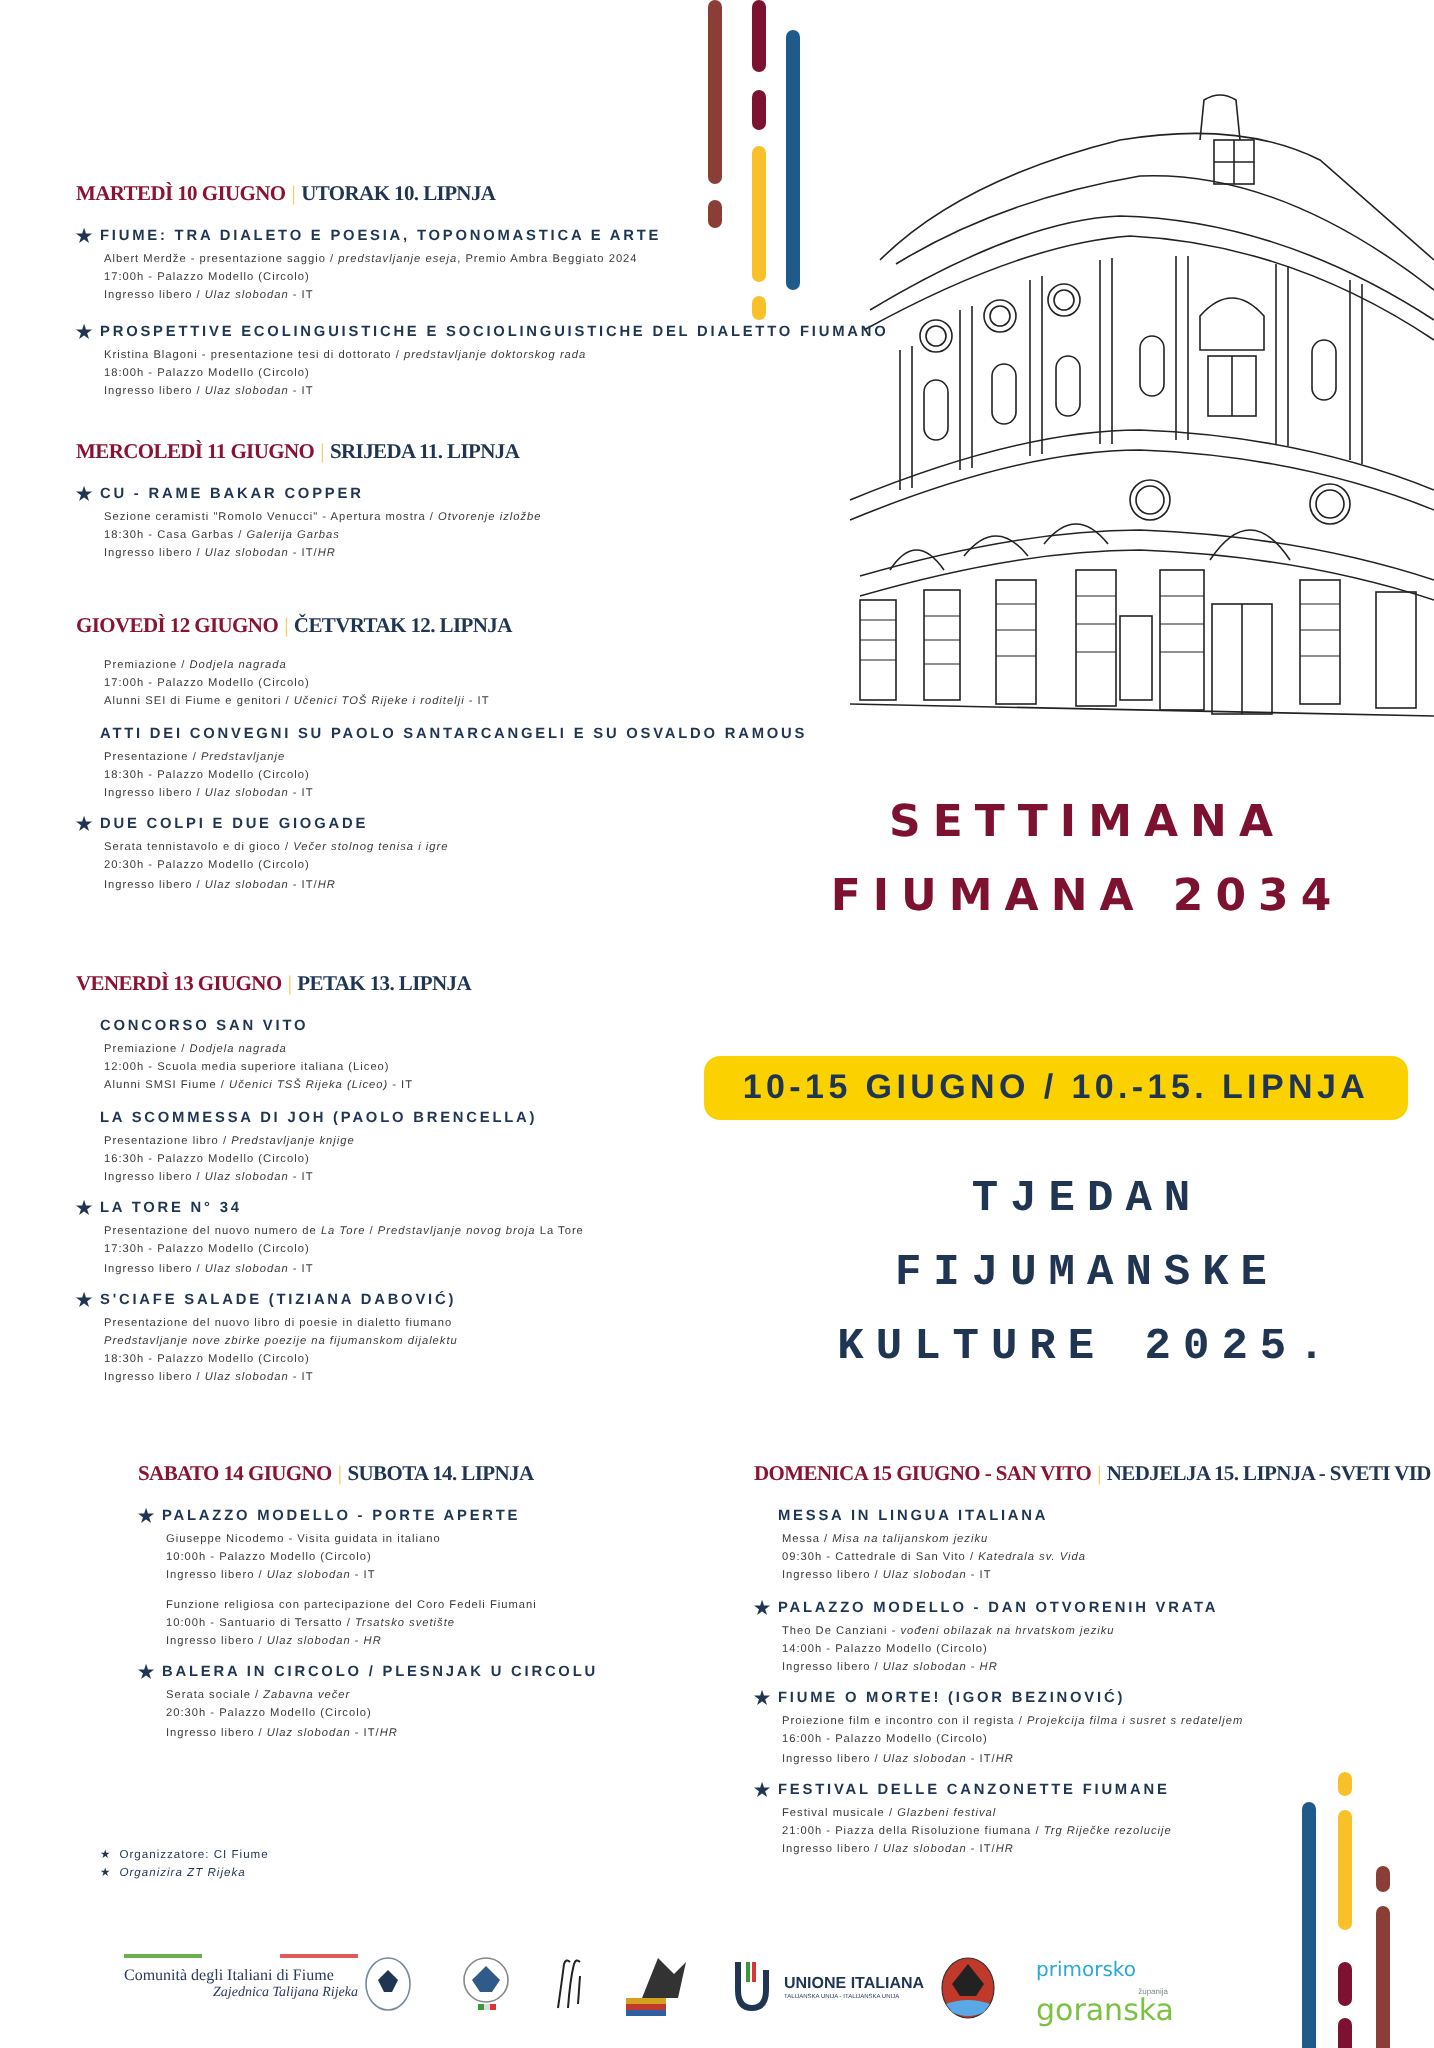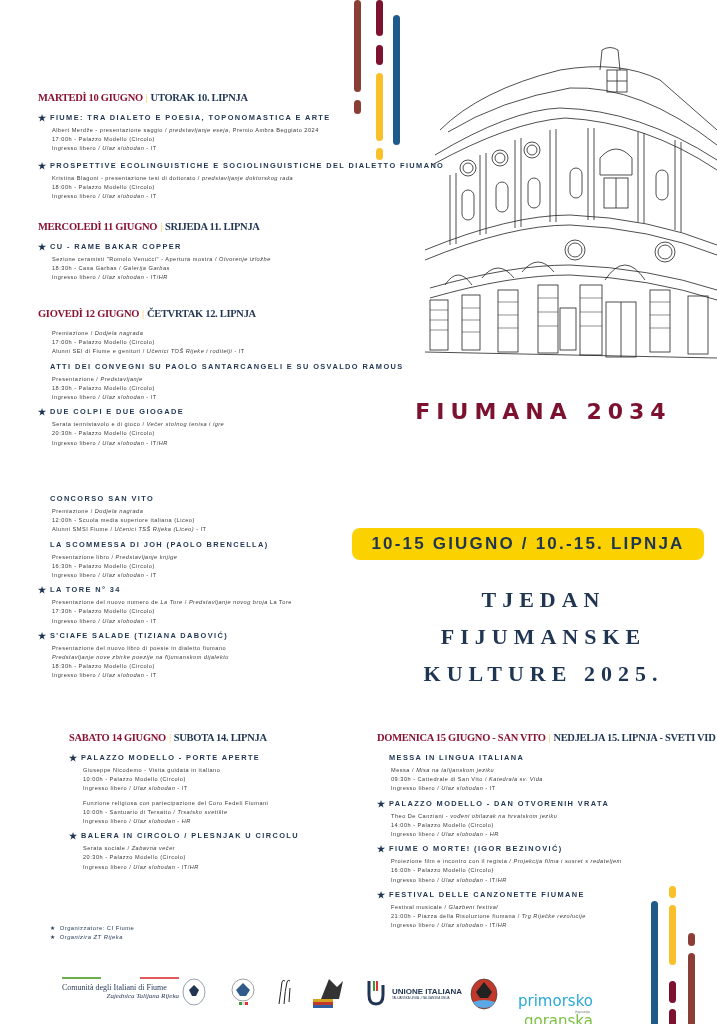--- a/index.html
+++ b/index.html
@@ -17,33 +17,33 @@
   .event { margin-top: 8px; }
   .event-title { font-family: "Liberation Sans Narrow", "Liberation Sans", sans-serif; font-weight: bold; font-size: 7.4px; letter-spacing: 1.4px; color: #1f3552; white-space: nowrap; line-height: 10px; display: flex; align-items: center; }
   .event-title .star { font-size: 9px; letter-spacing: 0; margin-right: 2px; width: 10px; display: inline-block; }
   .event-title .nostar { width: 10px; display: inline-block; margin-right: 2px; }
   .event-lines { padding-left: 14px; margin-top: 3px; }
   .line { font-family: "Liberation Sans", sans-serif; font-size: 5.6px; letter-spacing: 0.5px; color: #3a3a3a; white-space: nowrap; line-height: 9.2px; }
   .line i { font-style: italic; }
 
   .title-it { position: absolute; left: 370px; width: 347px; top: 393px; text-align: center; font-family: "DejaVu Sans", sans-serif; font-weight: bold; font-size: 22px; letter-spacing: 6px; color: #7d1230; line-height: 37px; }
   .date-pill { position: absolute; left: 352px; top: 528px; width: 352px; height: 32px; background: #fbd200; border-radius: 8px; display: flex; align-items: center; justify-content: center; font-family: "Liberation Sans", sans-serif; font-weight: bold; font-size: 17px; letter-spacing: 2.2px; color: #1f3552; }
-  .title-hr { position: absolute; left: 370px; width: 347px; top: 581px; text-align: center; font-family: Liberation Serif, serif; font-weight: bold; font-size: 22px; letter-spacing: 6px; color: #1f3552; line-height: 37px; }
+  .title-hr { position: absolute; left: 370px; width: 347px; top: 581px; text-align: center; font-family: Liberation Mono, monospace; font-weight: bold; font-size: 22px; letter-spacing: 6px; color: #1f3552; line-height: 37px; }
 
   .organizers { position: absolute; left: 50px; top: 924px; }
   .organizers .line { font-size: 5.8px; color: #1f3552; }
   .organizers .star { color: #1f3552; margin-right: 4px; }
 
   .logos { position: absolute; left: 0; top: 975px; width: 717px; height: 40px; }
   .logo { position: absolute; }
   .cif-line1 { font-family: "Liberation Serif", serif; font-size: 8px; color: #2a3a5a; white-space: nowrap; }
   .cif-line2 { font-family: "Liberation Serif", serif; font-style: italic; font-size: 7px; color: #2a3a5a; white-space: nowrap; text-align: right; }
   .ui-text { font-family: "Liberation Sans", sans-serif; font-weight: bold; font-size: 8px; color: #1f3552; white-space: nowrap; }
   .ui-sub { font-family: "Liberation Sans", sans-serif; font-size: 3px; color: #1f3552; white-space: nowrap; }
-  .pg1 { font-family: "DejaVu Sans", sans-serif; font-size: 15px; color: #29a8d9; line-height: 15px; margin-top: 16px; }
+  .pg1 { font-family: "DejaVu Sans", sans-serif; font-size: 10px; color: #29a8d9; line-height: 15px; }
   .pg2 { font-family: "DejaVu Sans", sans-serif; font-size: 15px; color: #7cc142; line-height: 15px; }
   .pg-sub { font-family: "Liberation Sans", sans-serif; font-size: 4px; color: #7a8a8a; }
 </style>
 </head>
 <body>
 
 <div class="stripe" style="left:354px;top:0;width:7px;height:92px;background:#8b3e36;"></div>
 <div class="stripe" style="left:354px;top:100px;width:7px;height:14px;background:#8b3e36;"></div>
 <div class="stripe" style="left:376px;top:0;width:7px;height:36px;background:#7d1230;"></div>
 <div class="stripe" style="left:376px;top:45px;width:7px;height:20px;background:#7d1230;"></div>
@@ -219,20 +219,23 @@
       </div>
     <div class="event-lines">
       <div class="line"><span>Serata tennistavolo e di gioco / </span><i>Večer stolnog tenisa i igre</i></div>
       <div class="line"><span>20:30h - Palazzo Modello (Circolo)</span></div>
       <div class="line"><span>Ingresso libero / </span><i>Ulaz slobodan</i><span> - IT/</span><i>HR</i></div>
     </div>
   </div>
 </div>
 
 <div class="day" style="left:38px;top:486px;">
+  <div class="day-header">
+    <span class="it">VENERDÌ 13 GIUGNO</span><span class="sep">|</span><span class="hr">PETAK 13. LIPNJA</span>
+  </div>
   <div class="event">
     <div class="event-title">
         <span class="nostar"></span>
         <span>CONCORSO SAN VITO</span>
       </div>
     <div class="event-lines">
       <div class="line"><span>Premiazione / </span><i>Dodjela nagrada</i></div>
       <div class="line"><span>12:00h - Scuola media superiore italiana (Liceo)</span></div>
       <div class="line"><span>Alunni SMSI Fiume / </span><i>Učenici TSŠ Rijeka (Liceo)</i><span> - IT</span></div>
     </div>
@@ -352,20 +355,21 @@
       </div>
     <div class="event-lines">
       <div class="line"><span>Festival musicale / </span><i>Glazbeni festival</i></div>
       <div class="line"><span>21:00h - Piazza della Risoluzione fiumana / </span><i>Trg Riječke rezolucije</i></div>
       <div class="line"><span>Ingresso libero / </span><i>Ulaz slobodan</i><span> - IT/</span><i>HR</i></div>
     </div>
   </div>
 </div>
 
 <div class="title-it">
+  <div>SETTIMANA</div>
   <div>FIUMANA 2034</div>
 </div>
 <div class="date-pill">
   <span>10-15 GIUGNO / 10.-15. LIPNJA</span>
 </div>
 <div class="title-hr">
   <div>TJEDAN</div>
   <div>FIJUMANSKE</div>
   <div>KULTURE 2025.</div>
 </div>

